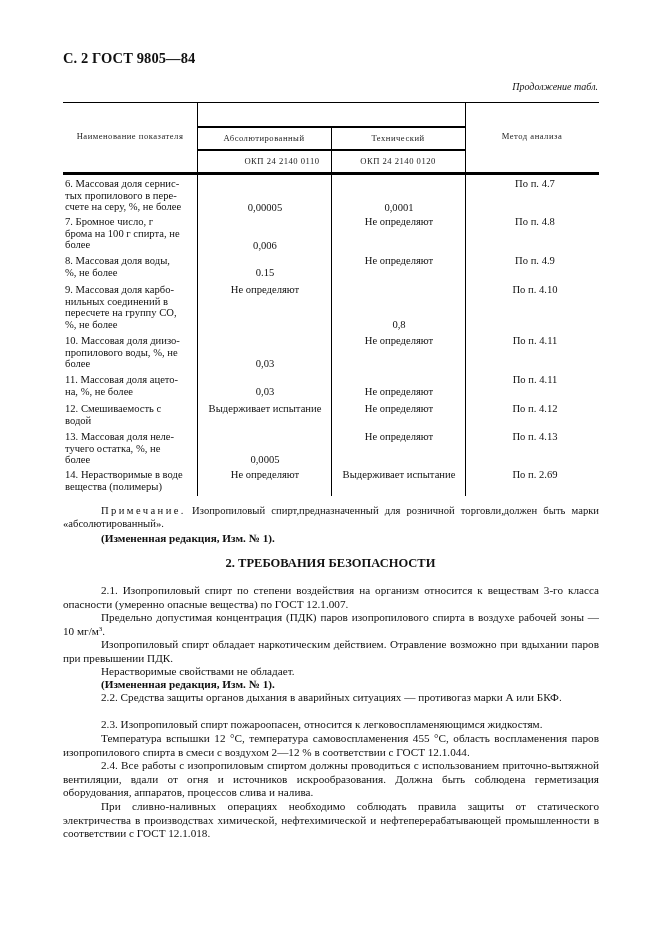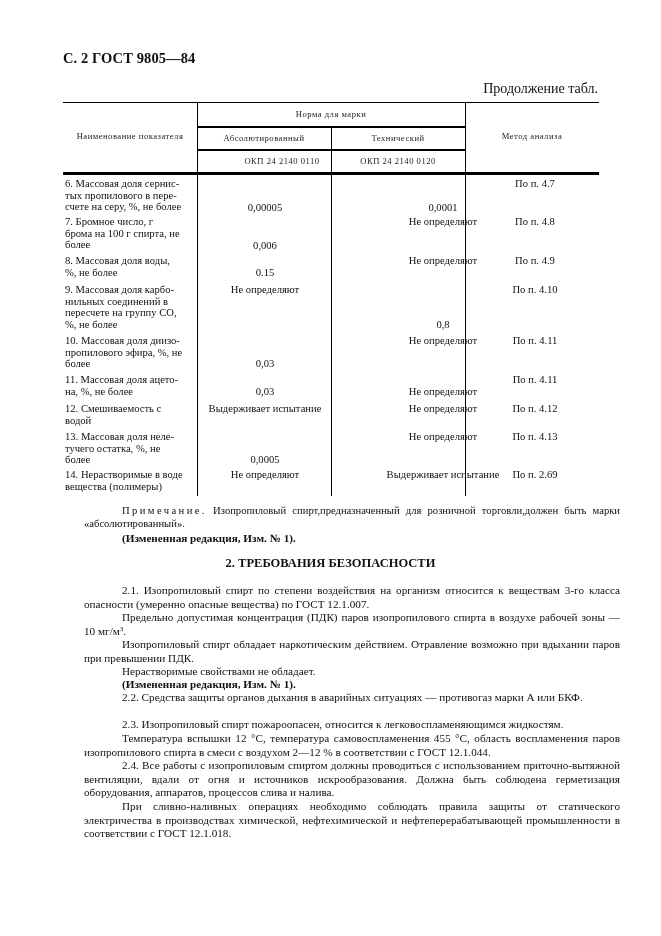--- a/index.html
+++ b/index.html
@@ -1,33 +1,33 @@
 <!DOCTYPE html>
 <html><head>
 <meta charset="utf-8">
 <style>
   html, body { margin: 0; padding: 0; background: #fff; }
   body { width: 661px; height: 936px; position: relative; overflow: hidden;
          font-family: "Liberation Serif", "DejaVu Serif", serif; color: #111; }
   .abs { position: absolute; }
   #page-header { left: 63px; top: 50px; font-weight: bold; font-size: 14.5px; letter-spacing: 0.1px; }
-  #continuation { right: 63px; top: 81px; font-size: 14px; }
+  #continuation { right: 63px; top: 81px; font-style: italic; font-size: 10px; }
 
   
   #tbl { left: 63px; top: 102px; width: 536px; height: 394px; }
   .hl { position: absolute; background: #000; }
   .vl { position: absolute; background: #000; width: 1.3px; }
   .hdr { position: absolute; font-size: 8.6px; letter-spacing: 0.5px; text-align: center; color: #222; }
   .cell { position: absolute; font-size: 10.6px; line-height: 11.6px; }
   .c0 { left: 2px; width: 130px; text-align: justify; text-align-last: left; }
   .c1 { left: 136px; width: 132px; text-align: center; }
-  .c2 { left: 270px; width: 132px; text-align: center; margin-left: 44px; }
+  .c2 { left: 270px; width: 132px; text-align: center; }
   .c3 { left: 408px; width: 128px; text-align: center; }
 
-  .para { position: absolute; left: 63px; width: 536px; font-size: 11.2px; line-height: 13.6px; text-align: justify; margin-left: 21px; }
+  .para { position: absolute; left: 63px; width: 536px; font-size: 11.2px; line-height: 13.6px; text-align: justify; }
   .indent { text-indent: 38px; }
   .bold { font-weight: bold; }
   .spaced { letter-spacing: 2.4px; }
   #section-title { left: 0; width: 661px; top: 556px; text-align: center; font-weight: bold; font-size: 12.5px; }
   sup { font-size: 7px; vertical-align: 4px; line-height: 0; }
 </style>
 </head>
 <body>
 
 <div id="page-header" class="abs">С. 2 ГОСТ 9805—84</div>
@@ -38,21 +38,20 @@
   <div class="hl" style="left:0;top:0;width:536px;height:1.3px"></div>
   <div class="hl" style="left:134px;top:24px;width:268px;height:1.6px"></div>
   <div class="hl" style="left:134px;top:47px;width:268px;height:1.6px"></div>
   <div class="hl" style="left:0;top:70px;width:536px;height:3px"></div>
 
   <div class="vl" style="left:134px;top:0;height:394px"></div>
   <div class="vl" style="left:268px;top:24px;height:370px"></div>
   <div class="vl" style="left:402px;top:0;height:394px"></div>
 
   <div class="hdr" style="left:0;width:134px;top:29px">Наименование показателя</div>
-  <div class="hdr" style="left:134px;width:268px;top:7px">Норма для марки</div>
   <div class="hdr" style="left:134px;width:134px;top:31px">Абсолютированный</div>
   <div class="hdr" style="left:268px;width:134px;top:31px">Технический</div>
   <div class="hdr" style="left:152px;width:134px;top:54px">ОКП 24 2140 0110</div>
   <div class="hdr" style="left:268px;width:134px;top:54px">ОКП 24 2140 0120</div>
   <div class="hdr" style="left:402px;width:134px;top:29px">Метод анализа</div>
 
   <div>
     <div class="cell c0" style="top:76px">
       <div>6. Массовая доля сернис-</div>
       <div>тых пропилового в пере-</div>
@@ -92,21 +91,21 @@
       <div>%, не более</div>
     </div>
     <div class="cell c1" style="top:182px">Не определяют</div>
     <div class="cell c2" style="top:217px">0,8</div>
     <div class="cell c3" style="top:182px">По п. 4.10</div>
   </div>
 
   <div>
     <div class="cell c0" style="top:233px">
       <div>10. Массовая доля диизо-</div>
-      <div>пропилового эфира, %, не</div>
+      <div>пропилового воды, %, не</div>
       <div>более</div>
     </div>
     <div class="cell c1" style="top:256px">0,03</div>
     <div class="cell c2" style="top:233px">Не определяют</div>
     <div class="cell c3" style="top:233px">По п. 4.11</div>
   </div>
 
   <div>
     <div class="cell c0" style="top:272px">
       <div>11. Массовая доля ацето-</div>

